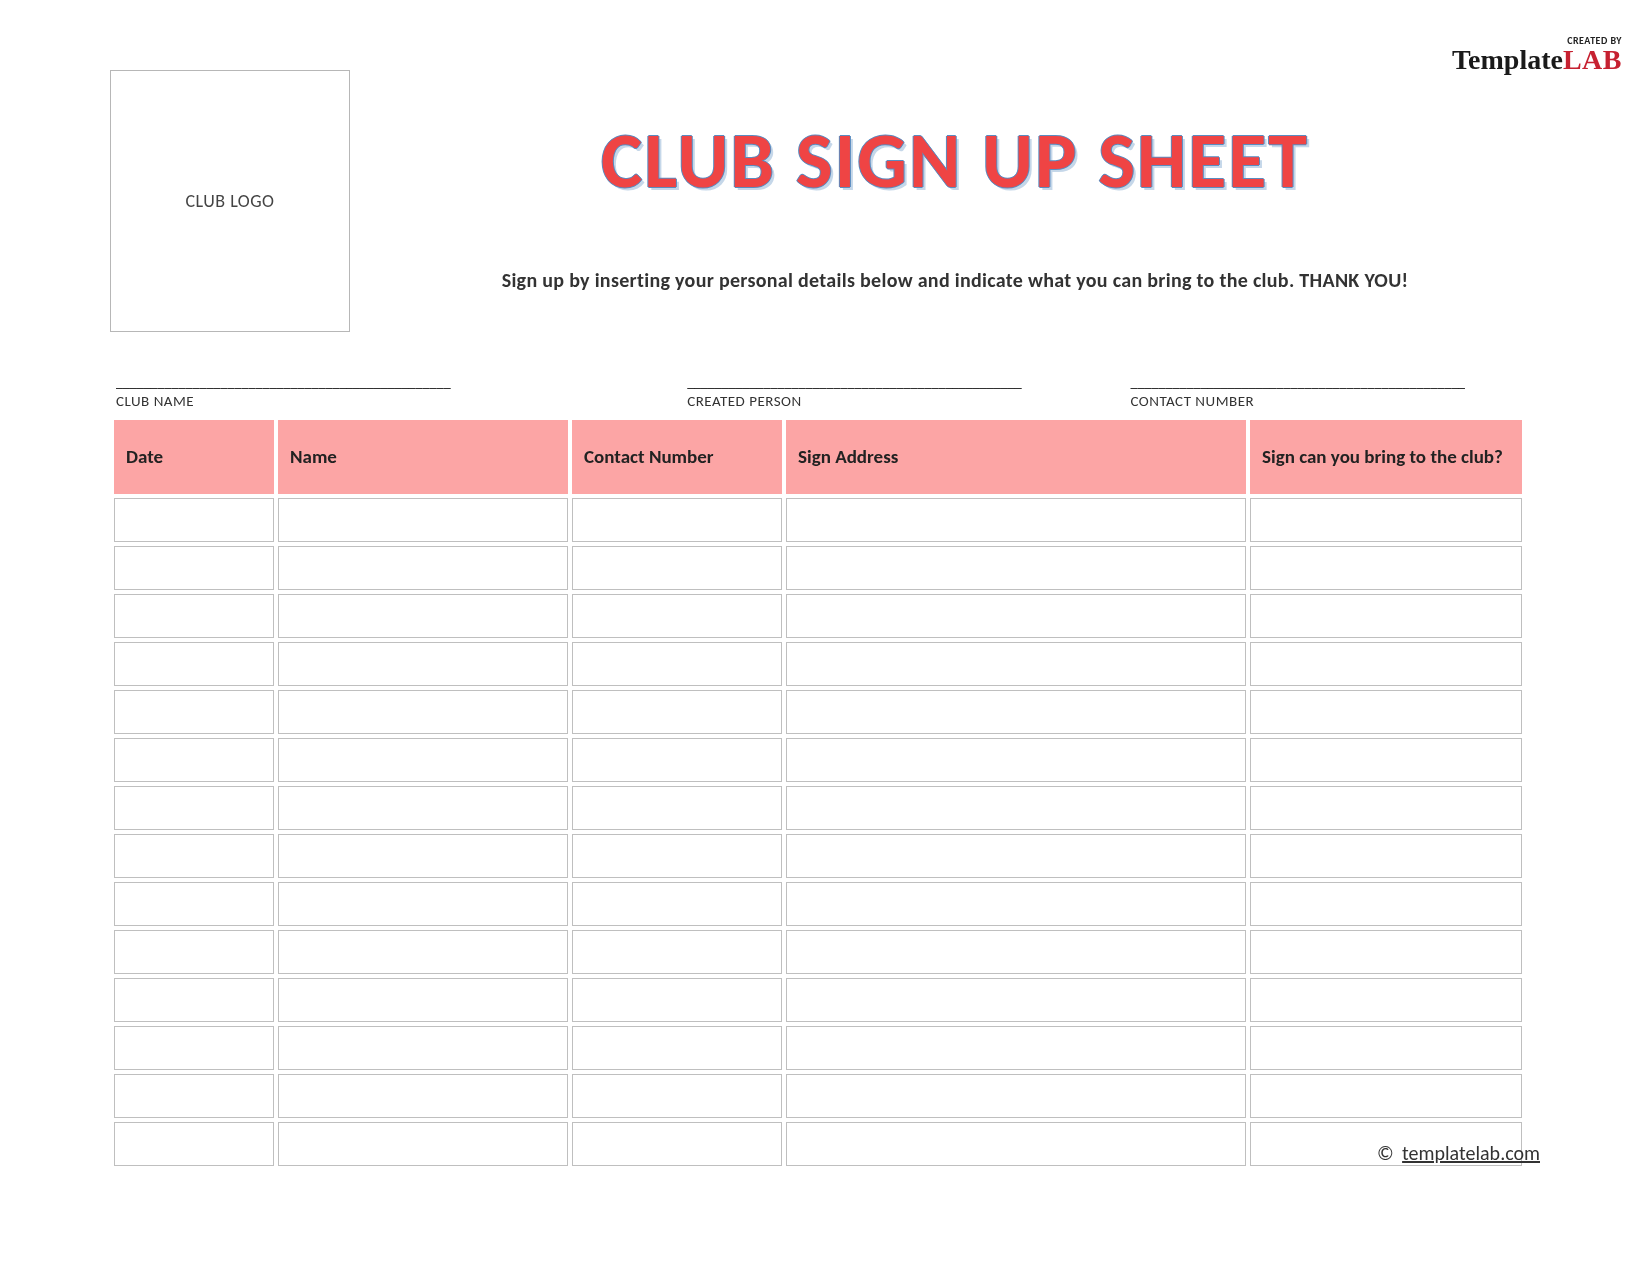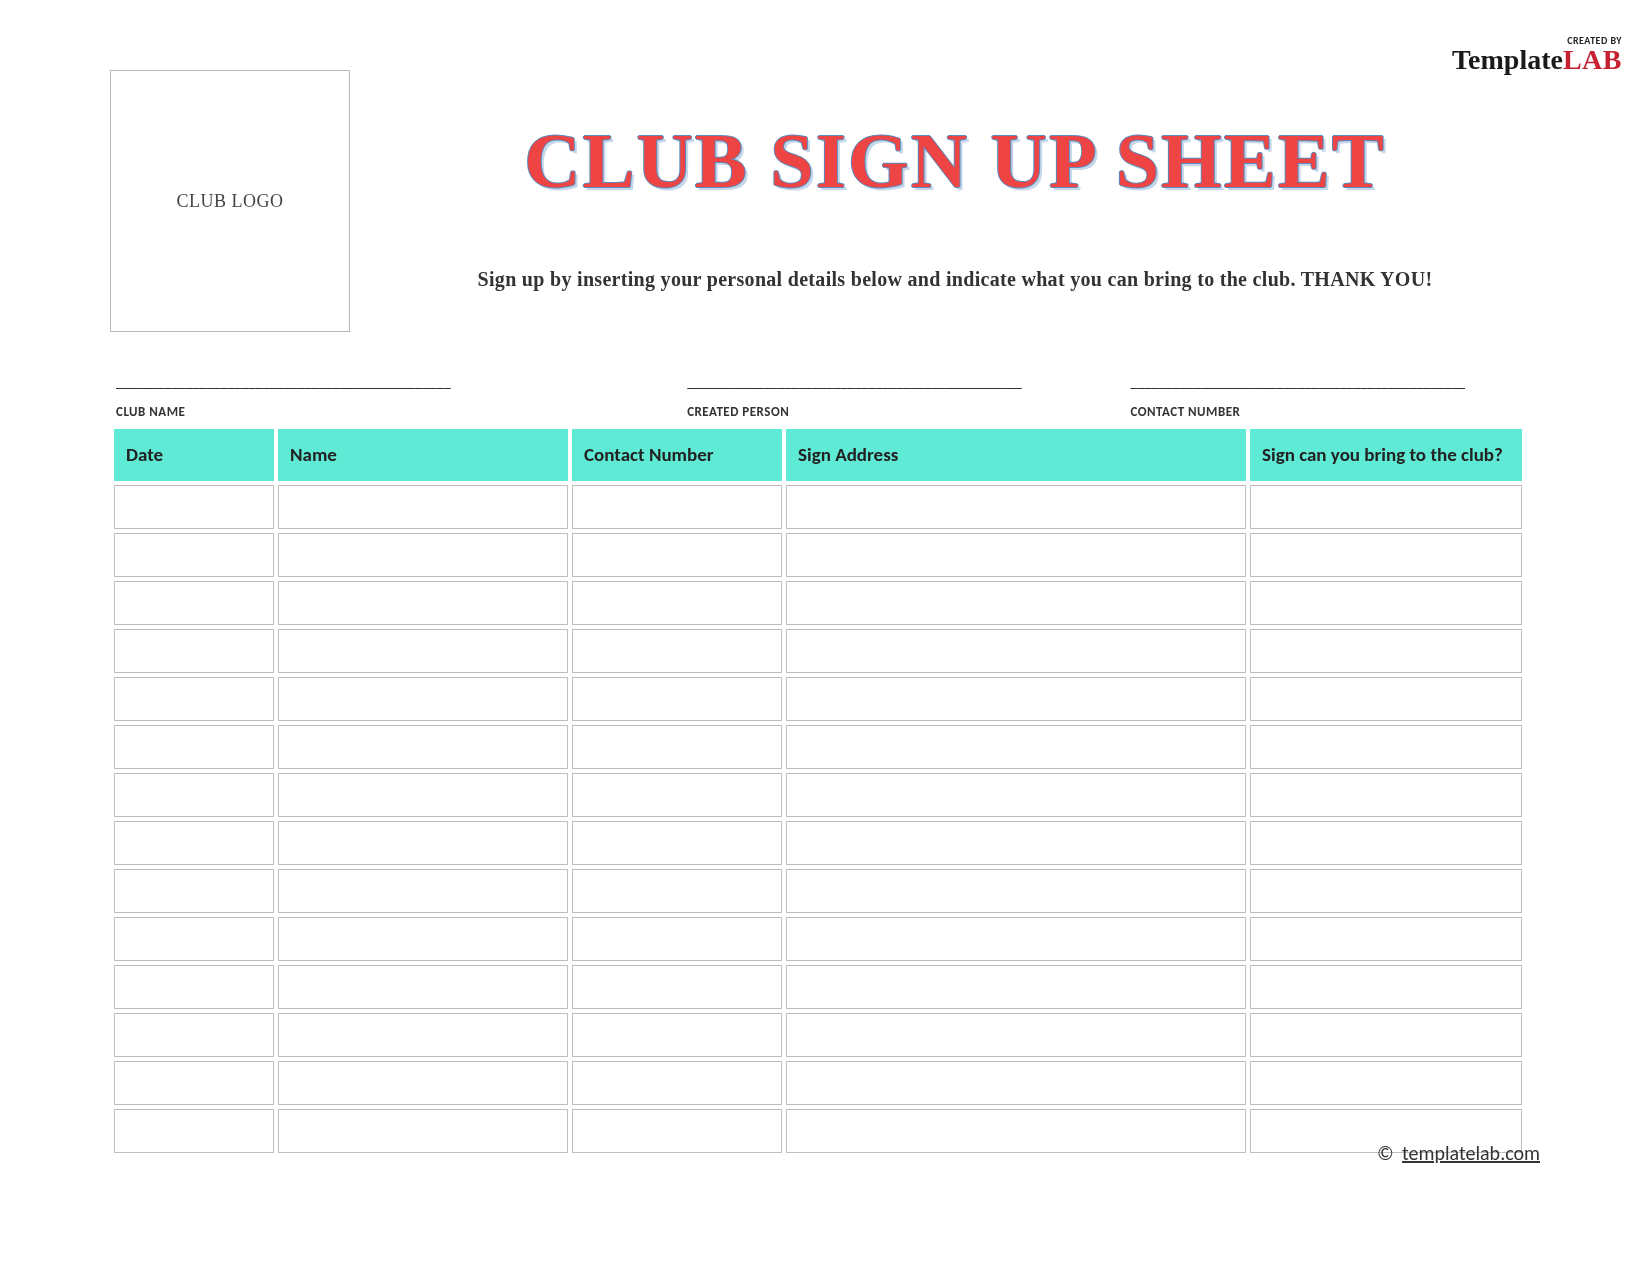--- a/index.html
+++ b/index.html
@@ -40,21 +40,20 @@
   .page {
     position: absolute;
     left: 110px;
     top: 70px;
     width: 1410px;
   }
   .header-row {
     display: flex;
     align-items: flex-start;
     gap: 40px;
-    font-family: Liberation Serif, serif;
   }
   .logo-box {
     width: 240px;
     height: 262px;
     border: 1px solid #b7b7b7;
     display: flex;
     align-items: center;
     justify-content: center;
     color: #444;
     font-size: 18px;
@@ -98,44 +97,44 @@
   }
   .meta-field .line {
     color: #000000;
     font-size: 14px;
     letter-spacing: 0;
     white-space: nowrap;
     overflow: hidden;
     height: 16px;
   }
   .meta-field .label {
-    font-size: 13px;
-    font-weight: 700;
+    font-size: 15px;
+    font-weight: 400;
     letter-spacing: 0.5px;
     color: #333;
-    margin-top: 14px;
+    margin-top: 2px;
   }
   .mf-1 { width: 540px; }
   .mf-2 { width: 410px; }
   .mf-3 { width: 390px; }
 
   table.signup {
     border-collapse: separate;
     border-spacing: 4px 4px;
     width: 100%;
     margin-top: 6px;
     table-layout: fixed;
   }
   table.signup th {
-    background: #5eead4;
+    background: #fca5a5;
     text-align: left;
     font-size: 19px;
     font-weight: 700;
     color: #222;
-    padding: 15px 12px;
+    padding: 26px 12px;
     vertical-align: middle;
     line-height: 1.15;
   }
   table.signup td {
     border: 1px solid #bfbfbf;
     height: 44px;
     background: #fff;
   }
   col.c-date   { width: 160px; }
   col.c-name   { width: 290px; }

